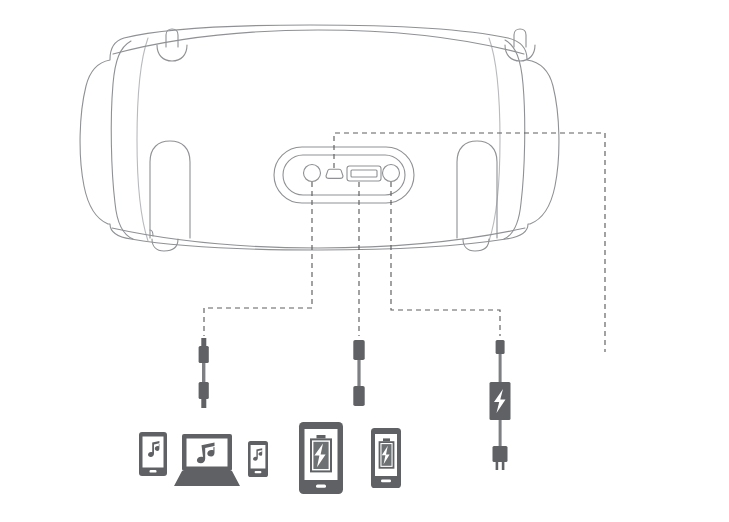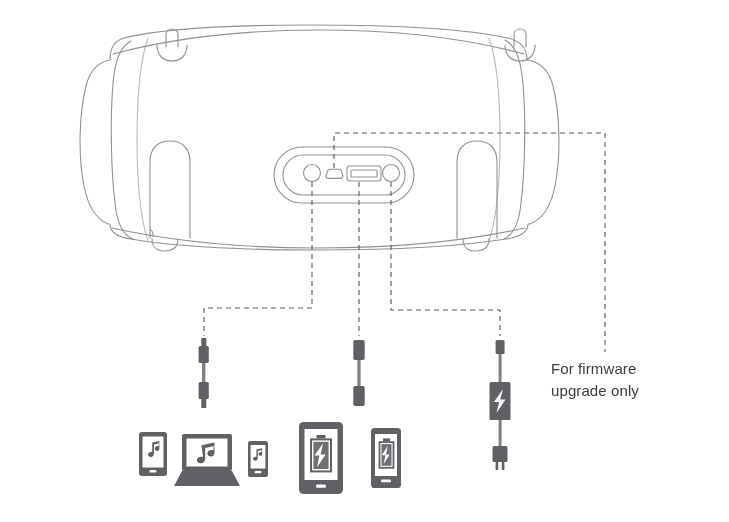--- a/index.html
+++ b/index.html
@@ -215,18 +215,14 @@
           <rect x="378.6" y="441.2" width="15.8" height="27.5" fill="#5f6164"></rect>
           <rect x="380.4" y="443" width="12.2" height="23.9" fill="#ffffff"></rect>
           <rect x="381.5" y="444.1" width="10" height="21.7" fill="#6e7174"></rect>
           <path d="M387.8,445.8 L381.8,455.2 L385.4,455.2 L383.6,464.2 L389.6,454.4 L386,454.4 Z" fill="#ffffff"></path>
         </g>
       </g>
     </g>
 
   </svg>
 
-  <div id="firmware-label" class="label-text">
-    <div>For firmware</div>
-    <div>upgrade only</div>
-  </div>
 
 </div>
 
 </body></html>

